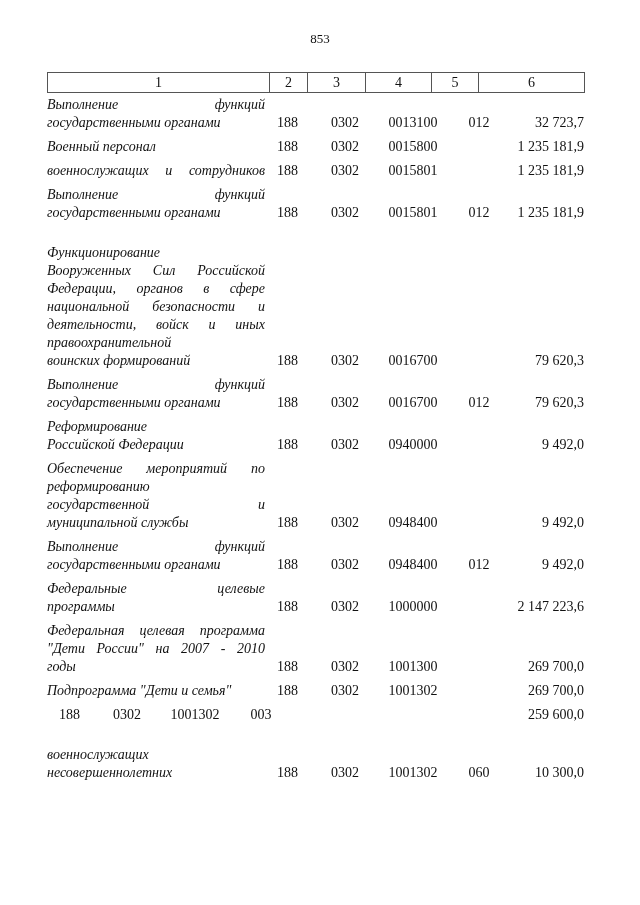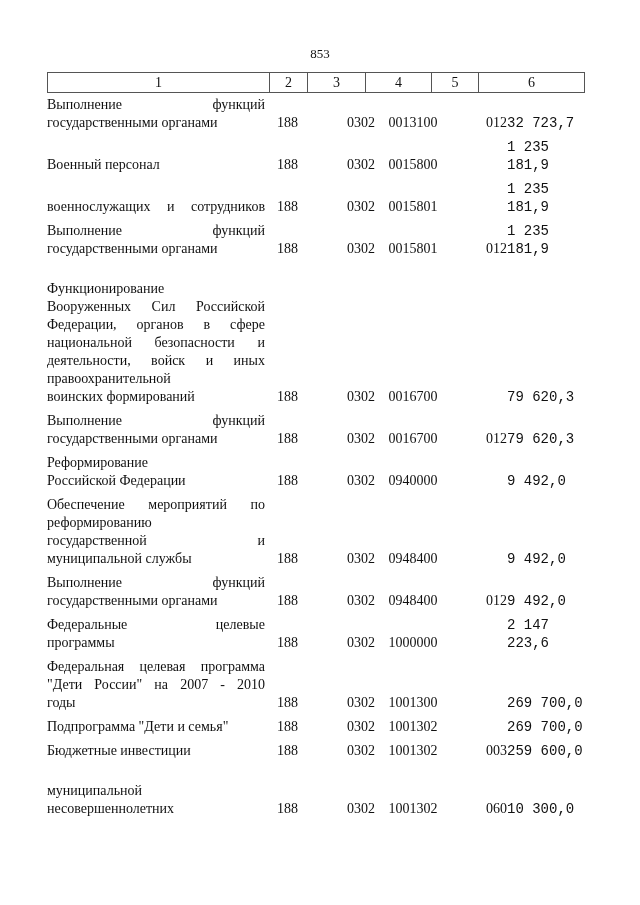--- a/index.html
+++ b/index.html
@@ -4,43 +4,43 @@
 <style>
   html, body { margin: 0; padding: 0; background: #ffffff; }
   body {
     width: 640px; height: 905px; position: relative; overflow: hidden;
     font-family: "Liberation Serif", "DejaVu Serif", serif;
     color: #111111;
     font-size: 14px;
   }
   .page-number {
     position: absolute; top: 31px; left: 0; width: 640px;
-    text-align: center; font-size: 13px; margin-top: 15px;
+    text-align: center; font-size: 13px;
   }
   .header-table {
     position: absolute; top: 72px; left: 47px;
     border-collapse: collapse; height: 21px;
   }
   .header-table td {
     border: 1px solid #555555; text-align: center; padding: 0;
     font-size: 14px; line-height: 19px; height: 19px;
   }
   .rows { position: absolute; top: 96px; left: 47px; width: 537px; }
   .row { display: flex; align-items: flex-end; margin-bottom: 6px; }
   .c1 {
     width: 218px; text-align: justify; text-align-last: left;
-    line-height: 18px; font-size: 14px;
+    line-height: 18px; font-size: 14px; font-style: italic;
   }
   .c1 .ln { display: block; text-align: justify; text-align-last: justify; }
   .c1 .ln.last { text-align-last: left; }
   .c2 { width: 66px; text-align: left; padding-left: 12px; box-sizing: border-box; line-height: 18px; }
-  .c3 { width: 44px; text-align: right; line-height: 18px; }
+  .c3 { width: 44px; text-align: left; line-height: 18px; }
   .c4 { width: 76px; text-align: center; line-height: 18px; }
-  .c5 { width: 56px; text-align: right; line-height: 18px; }
-  .c6 { flex: 1; text-align: left; line-height: 18px; font-family: Liberation Mono, monospace; }
+  .c5 { width: 56px; text-align: center; line-height: 18px; }
+  .c6 { flex: 1; text-align: right; line-height: 18px; }
   .gap { height: 16px; }
 </style>
 </head>
 <body>
 
 <div class="page-number">853</div>
 
 <table class="header-table">
   <tbody>
       <tr>
@@ -187,33 +187,30 @@
       <div class="c1">
         <span class="ln last">Подпрограмма "Дети и семья"</span>
       </div>
       <div class="c2">188</div>
       <div class="c3">0302</div>
       <div class="c4">1001302</div>
       <div class="c5"></div>
       <div class="c6">269 700,0</div>
     </div>
     <div class="row">
-      <div class="c1">
-        <span class="ln last">Бюджетные инвестиции</span>
-      </div>
       <div class="c2">188</div>
       <div class="c3">0302</div>
       <div class="c4">1001302</div>
       <div class="c5">003</div>
       <div class="c6">259 600,0</div>
     </div>
     <div class="gap"></div>
     <div class="row">
       <div class="c1">
-        <span class="ln">муниципальной</span>
+        <span class="ln">военнослужащих</span>
         <span class="ln last">несовершеннолетних</span>
       </div>
       <div class="c2">188</div>
       <div class="c3">0302</div>
       <div class="c4">1001302</div>
       <div class="c5">060</div>
       <div class="c6">10 300,0</div>
     </div>
   </div>
 

